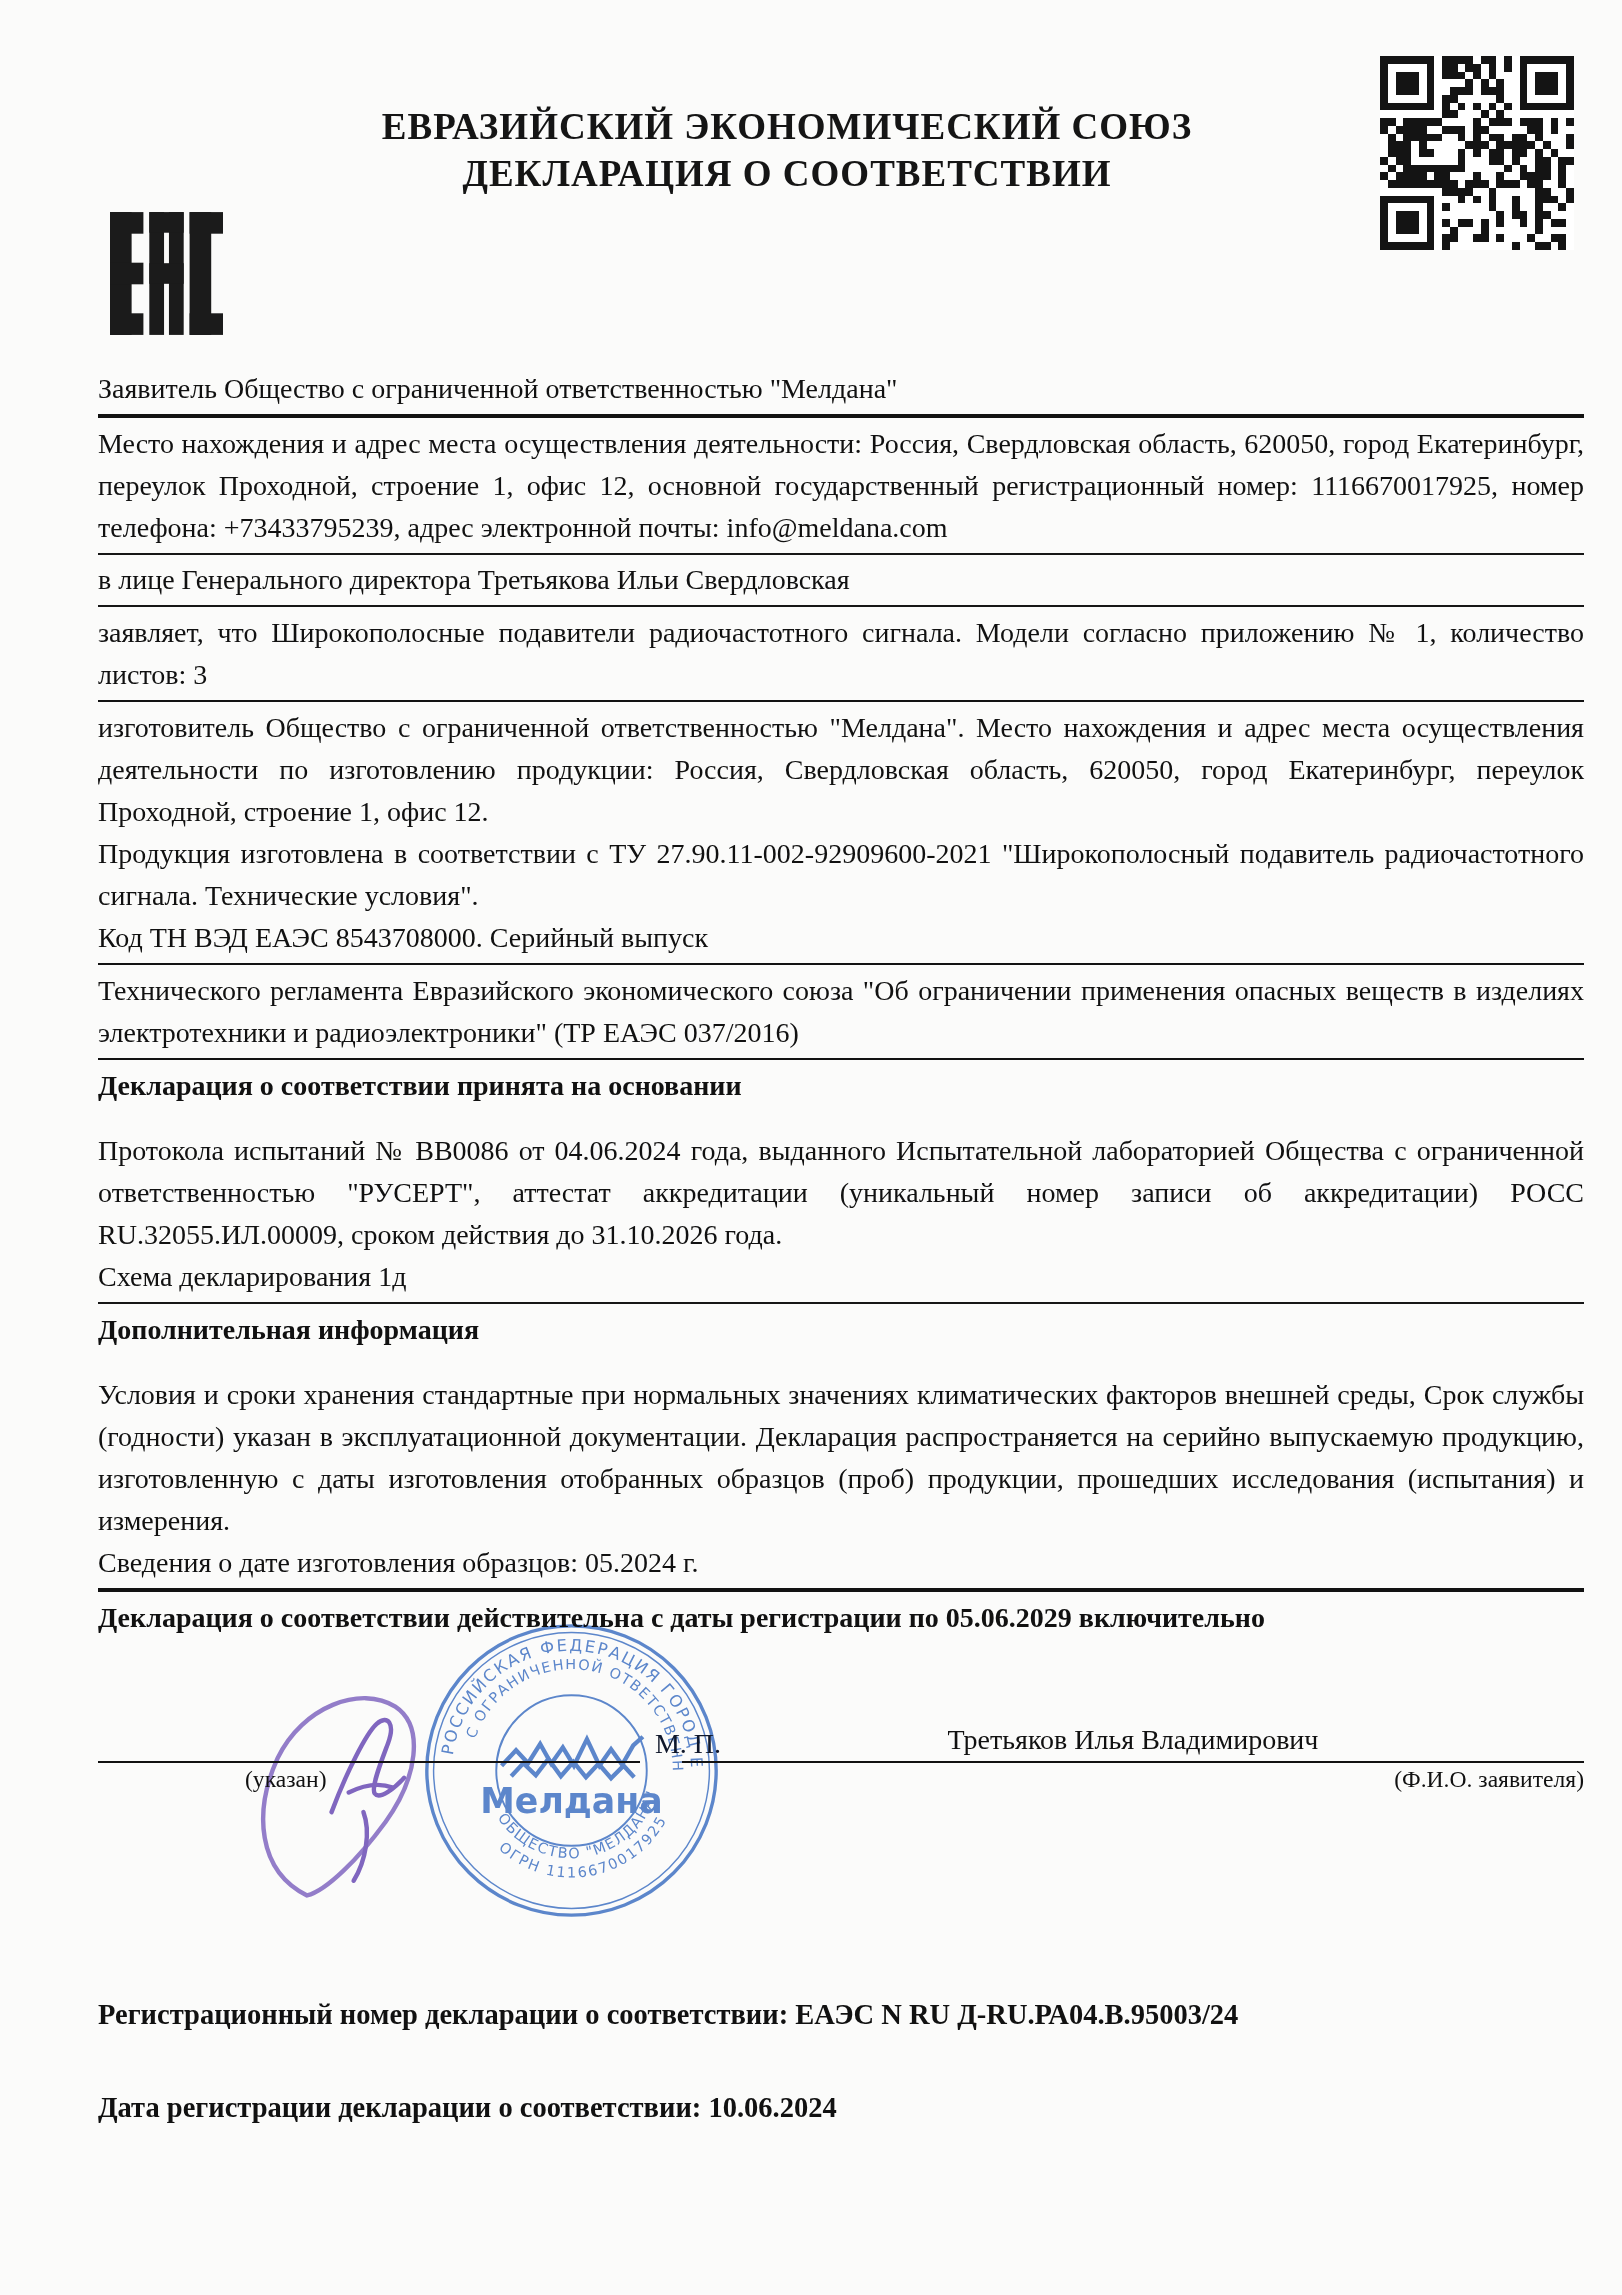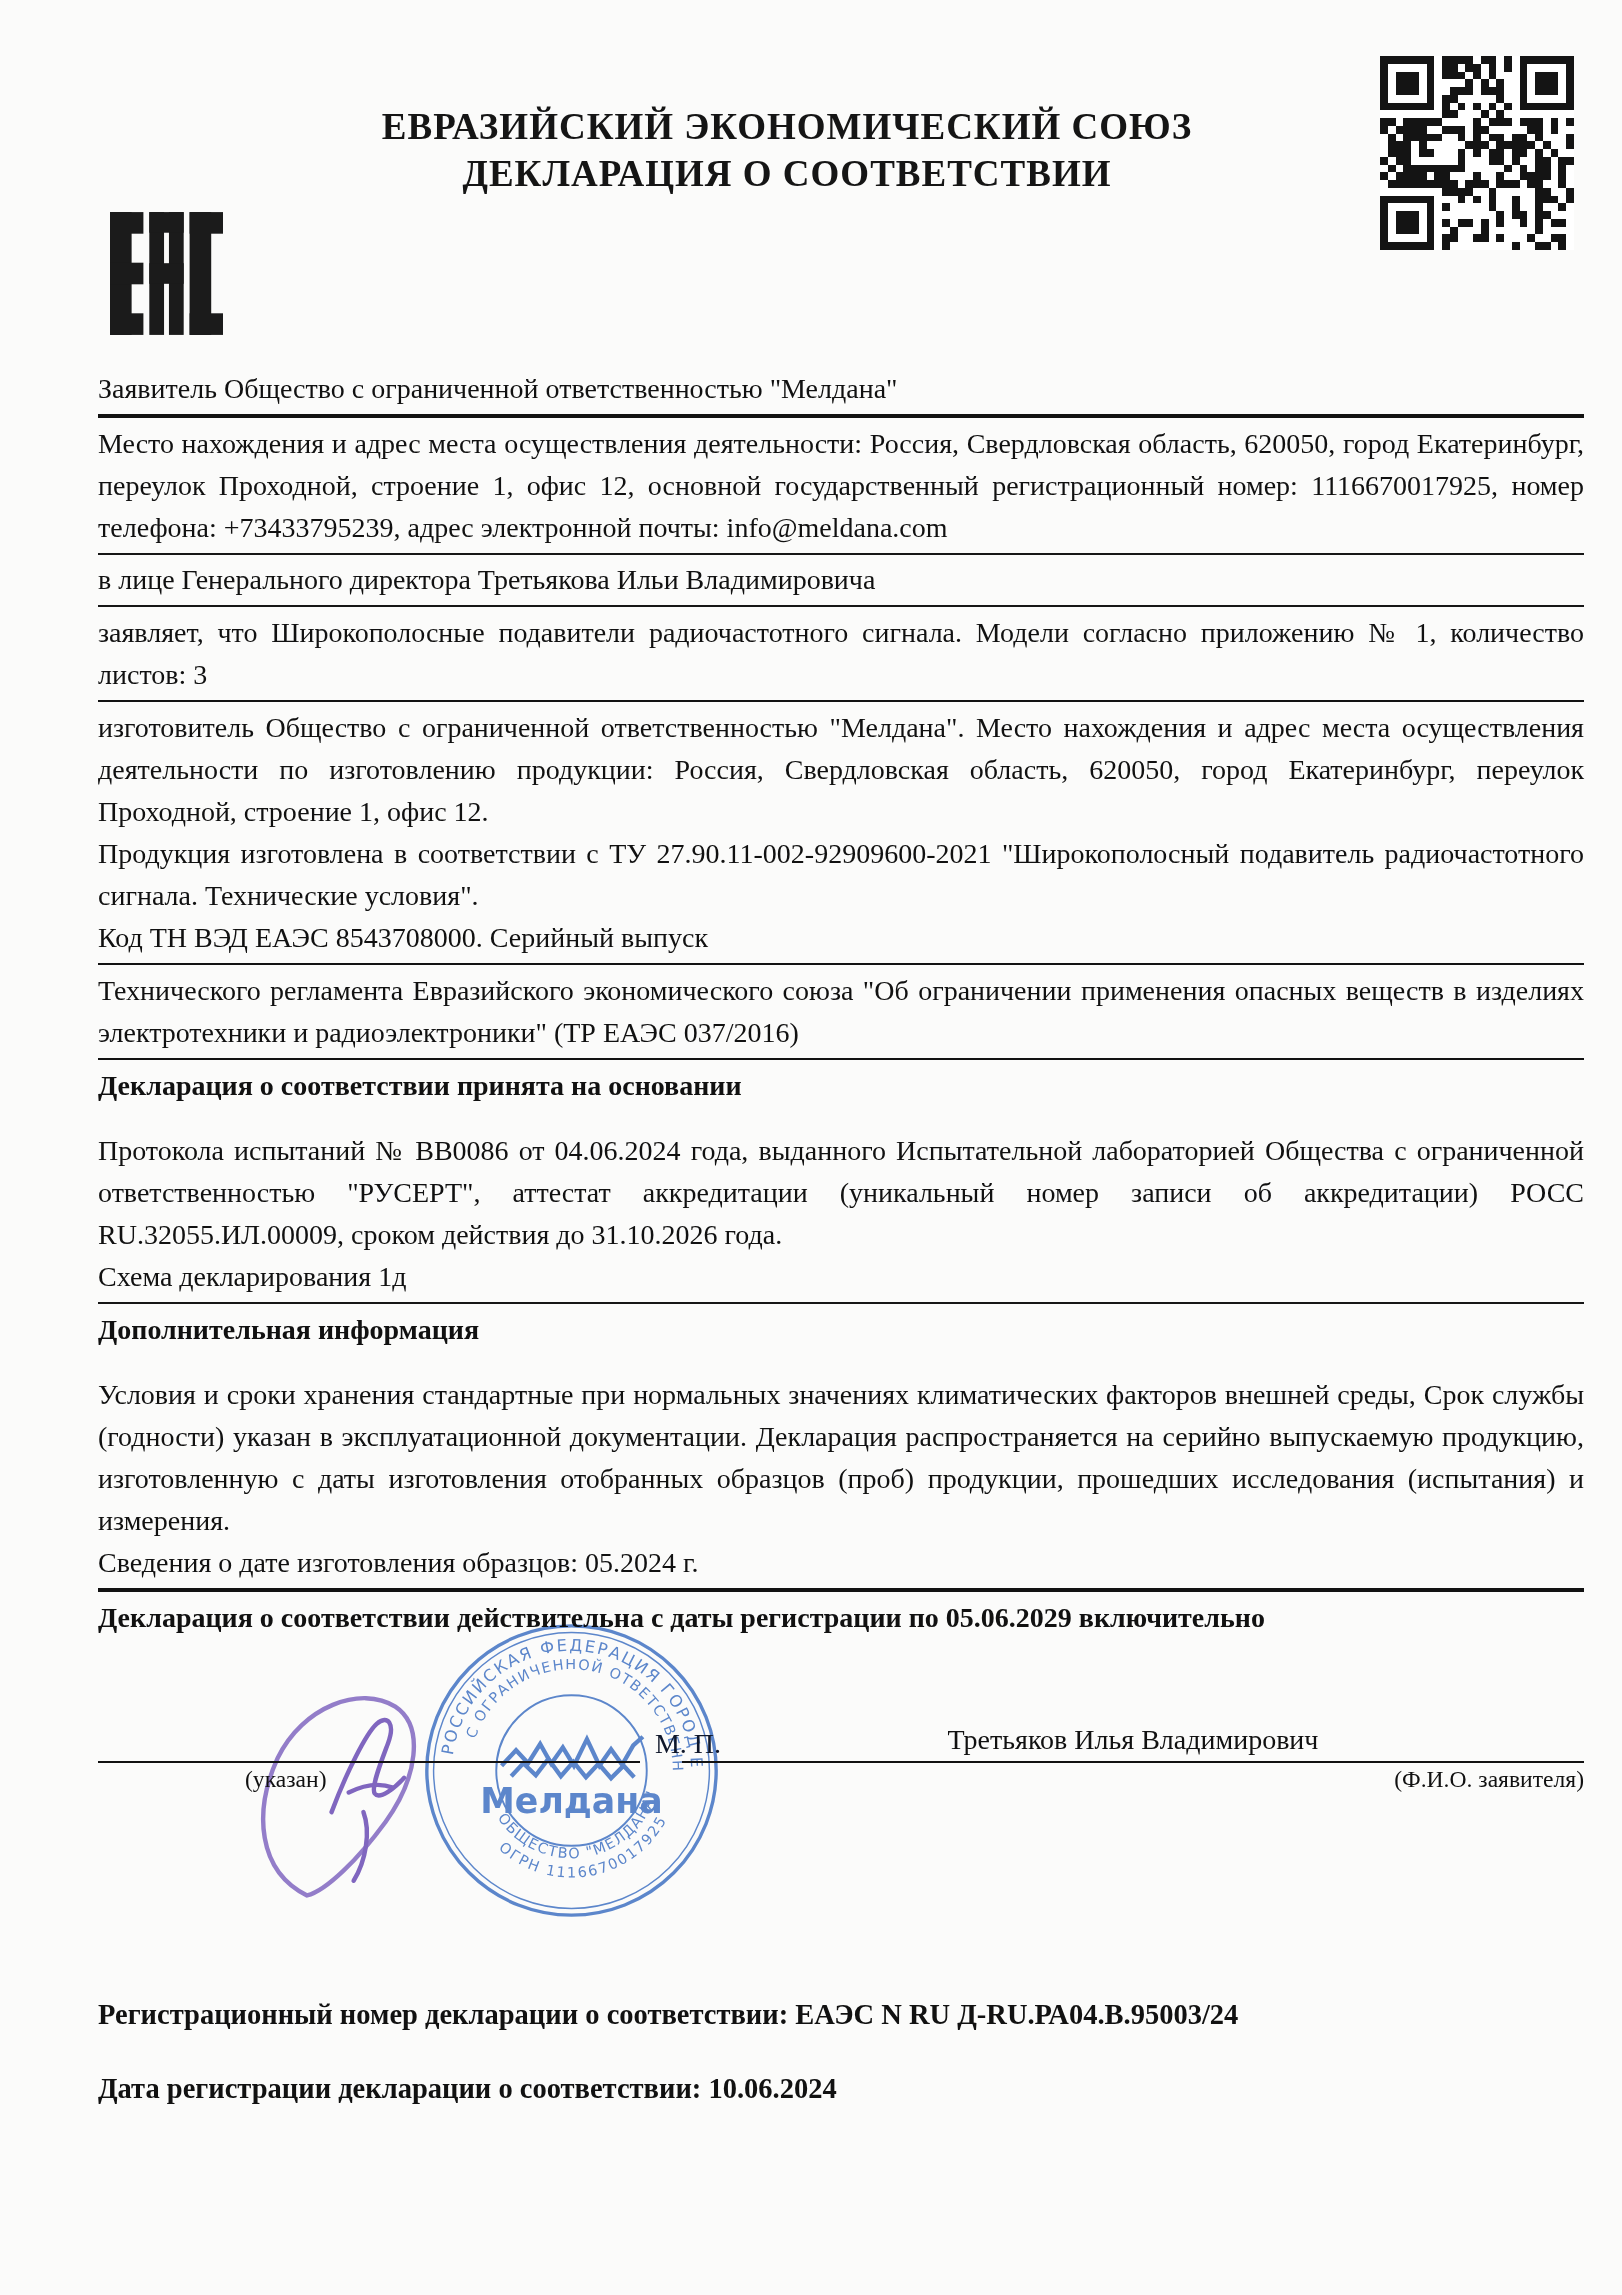--- a/index.html
+++ b/index.html
@@ -67,21 +67,21 @@
   }
   .fio-name{
     position:absolute;left:0;right:0;top:2px;
     text-align:center;font-size:28px;font-family:Liberation Serif, serif;
   }
   .caption{font-size:23.6px;padding-top:2.9px;}
   .cap-left{padding-left:147px;}
   .cap-right{text-align:right;}
   
   .reg-line{font-weight:bold;font-size:28.5px;margin-top:27px;}
-  .reg-line.second{margin-top:42px;}
+  .reg-line.second{margin-top:61px;}
   svg text{user-select:none;}
 </style>
 </head>
 <body>
 
 <div class="page">
 
   <div class="header">
 
     <div class="eac">
@@ -435,21 +435,21 @@
 
   <div class="sec rule-8">
     <p class="nj"><span class="b">Заявитель</span><span> Общество с ограниченной ответственностью "Мелдана"</span></p>
   </div>
 
   <div class="sec rule-5">
     <p>Место нахождения и адрес места осуществления деятельности: Россия, Свердловская область, 620050, город Екатеринбург, переулок Проходной, строение 1, офис 12, основной государственный регистрационный номер: 1116670017925, номер телефона: +73433795239, адрес электронной почты: info@meldana.com</p>
   </div>
 
   <div class="sec rule-5">
-    <p class="nj"><span class="b">в лице</span><span> Генерального директора Третьякова Ильи Владимировича</span></p>
+    <p class="nj"><span class="b">в лице</span><span> Генерального директора Третьякова Ильи Свердловская</span></p>
   </div>
 
   <div class="sec rule-6">
     <p><span class="b">заявляет, что</span><span> Широкополосные подавители радиочастотного сигнала.  Модели согласно приложению № 1, количество листов: 3</span></p>
   </div>
 
   <div class="sec rule-6">
     <p><span class="b">изготовитель</span><span> Общество с ограниченной ответственностью "Мелдана". Место нахождения и адрес места осуществления деятельности по изготовлению продукции: Россия, Свердловская область, 620050, город Екатеринбург, переулок Проходной, строение 1, офис 12.</span></p>
     <p>Продукция изготовлена в соответствии с ТУ 27.90.11-002-92909600-2021 "Широкополосный подавитель радиочастотного сигнала. Технические условия".</p>
     <p class="nj">Код ТН ВЭД ЕАЭС 8543708000. Серийный выпуск</p>

